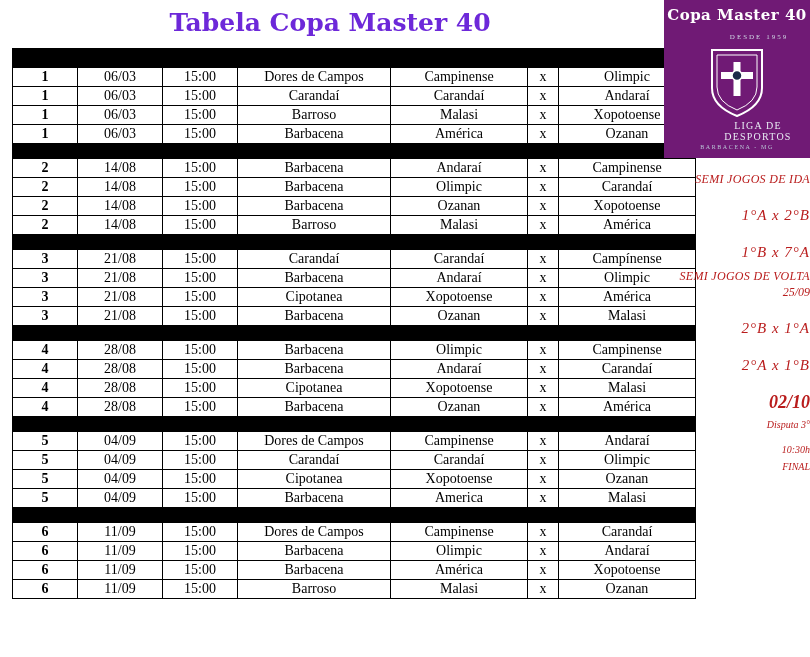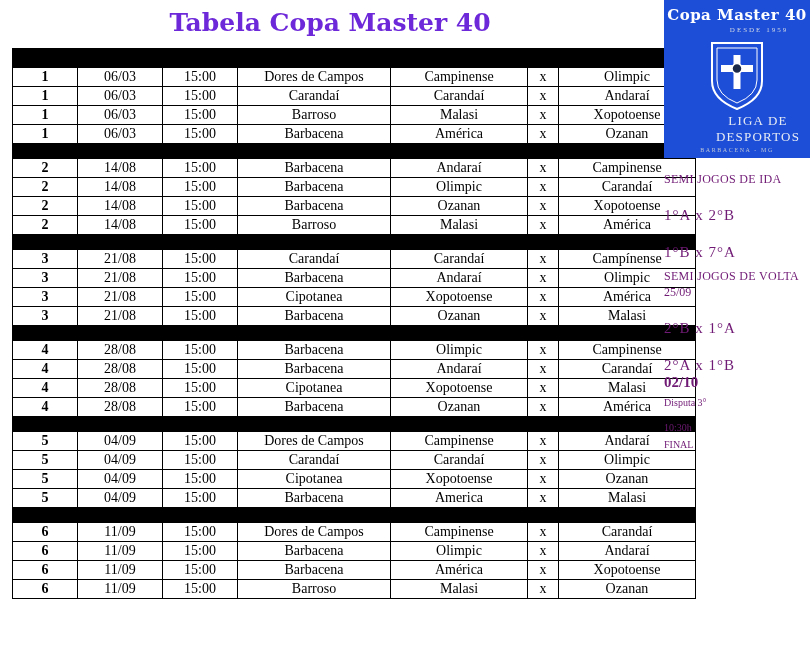--- a/index.html
+++ b/index.html
@@ -77,85 +77,87 @@
   td.c-x { width: 26px; }
   td.c-vis { width: 132px; }
 
   
   .logo-box {
     position: absolute;
     left: 664px;
     top: 0px;
     width: 146px;
     height: 158px;
-    background: #1d4ed8;
+    background: #701a75;
     color: #ffffff;
     text-align: center;
   }
   .logo-title {
     font-family: "DejaVu Serif", serif;
     font-weight: bold;
     font-size: 15px;
     letter-spacing: 0.5px;
     margin-top: 6px;
     color: #ffffff;
   }
   .logo-sub {
     font-size: 7px;
     letter-spacing: 2px;
-    margin-top: 2px;
+    margin-top: 9px;
     color: #cfd6e4;
     padding-left: 44px;
   }
   .crest {
     margin: 3px auto 0 auto;
     width: 62px;
     height: 74px;
     position: relative;
   }
   .crest svg { display: block; }
   .logo-league {
-    font-size: 13px;
+    font-size: 10px;
     letter-spacing: 1.2px;
     margin-top: 2px;
     color: #e7ebf3;
     padding-left: 42px;
   }
   .logo-city {
     font-size: 6px;
     letter-spacing: 1.6px;
     margin-top: 2px;
     color: #b9c3d6;
   }
 
   .right-col {
     position: absolute;
     left: 664px;
     top: 164px;
     width: 146px;
-    text-align: left;
-    color: #701a75;
+    text-align: right;
+    color: #b91c1c;
+    font-style: italic;
   }
   .rnd-head {
     font-family: "Liberation Serif", serif;
     font-size: 12px;
     margin-top: 8px;
     letter-spacing: 0.3px;
   }
   .rnd-date {
     font-size: 12px;
     margin-top: 1px;
   }
   .match-line {
     font-size: 15px;
     margin-top: 20px;
     letter-spacing: 1px;
   }
   .blk {
-    font-size: 15px;
+    margin-top: 18px;
+    font-size: 18px;
     font-weight: bold;
   }
   .fin-line {
     font-size: 10px;
     margin-top: 6px;
   }
 </style>
 </head>
 <body>
 

